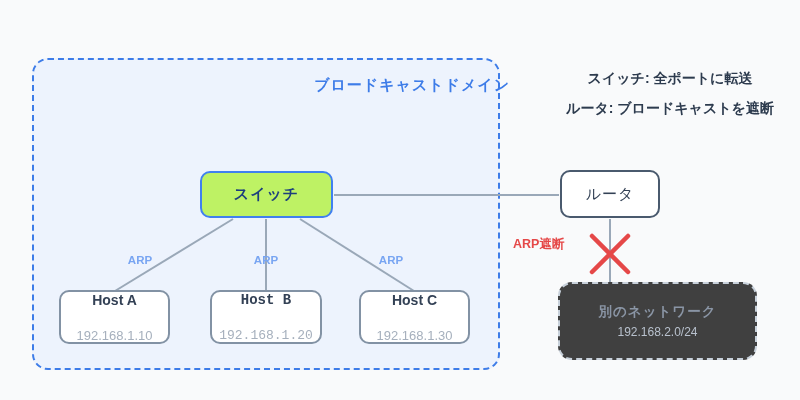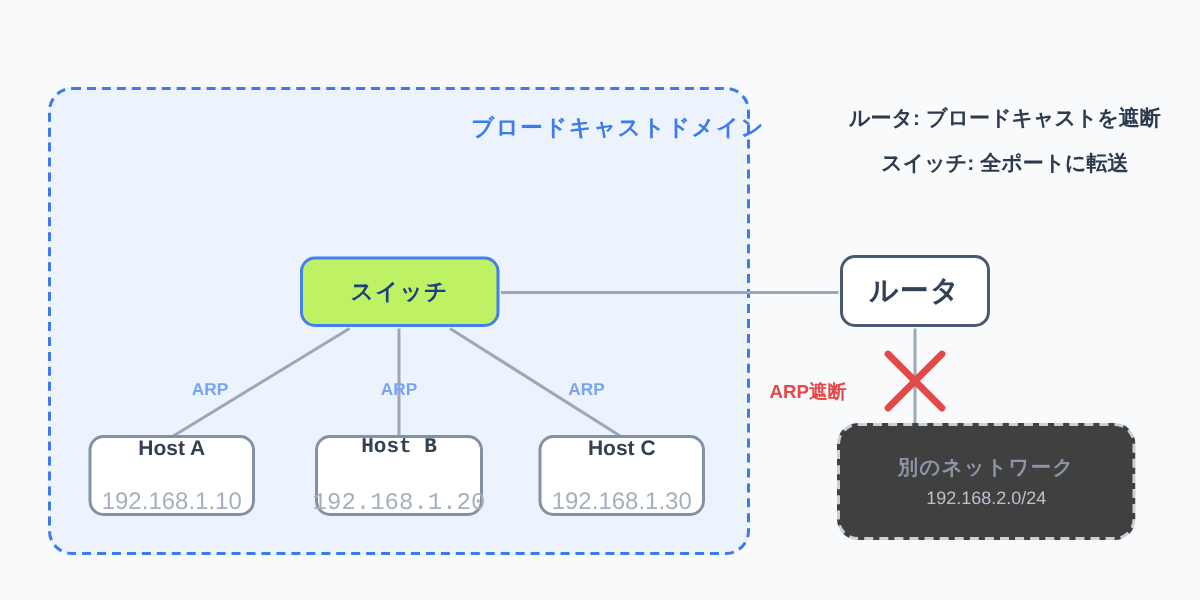--- a/index.html
+++ b/index.html
@@ -43,32 +43,32 @@
   .switch-node {
     left: 200px; top: 171px; width: 133px; height: 47px;
     background: #bef264; border: 2px solid #4080ef;
   }
   .switch-node .node-label { color: #1d3f7d; font-size: 15px; font-weight: 700; letter-spacing: 1px; }
 
   .router-node {
     left: 560px; top: 170px; width: 100px; height: 48px;
     background: #ffffff; border: 2px solid #4a5a6e;
   }
-  .router-node .node-label { color: #334155; font-size: 19px; font-weight: 700; letter-spacing: 1px; }
+  .router-node .node-label { color: #334155; font-size: 15px; font-weight: 400; letter-spacing: 1px; }
 
   .host-node {
     width: 111px; height: 54px;
     background: #ffffff; border: 2px solid #8292a4;
     gap: 20px;
   }
   .host-a { left: 59px;  top: 290px; }
   .host-b { left: 210px; top: 290px; width: 112px; font-family: Liberation Mono, monospace; }
   .host-c { left: 359px; top: 290px; }
   .host-name { color: #334155; font-size: 14px; font-weight: 700; }
-  .host-ip   { color: #a6b0bd; font-size: 16px; }
+  .host-ip   { color: #a6b0bd; font-size: 13px; }
 
   
   .other-network {
     position: absolute; left: 558px; top: 282px; width: 199px; height: 78px;
     background: #404040;
     border: 2px dashed #c8d1db;
     border-radius: 14px;
     display: flex; flex-direction: column; align-items: center; justify-content: center;
     gap: 4px; z-index: 3;
   }
@@ -80,21 +80,21 @@
     position: absolute; z-index: 3;
     transform: translate(-50%, -50%);
     color: #78a5f2; font-size: 11.5px; font-weight: 600;
   }
   .arp-a { left: 140px; top: 260px; }
   .arp-b { left: 266px; top: 260px; }
   .arp-c { left: 391px; top: 260px; }
 
   
   .blocked-label {
-    position: absolute; left: 513px; top: 253px; z-index: 3;
+    position: absolute; left: 513px; top: 236px; z-index: 3;
     color: #e54848; font-size: 12.5px; font-weight: 700;
   }
 
   
   .notes {
     position: absolute; left: 545px; top: 70px; width: 250px;
     text-align: center; z-index: 3;
   }
   .note-line { font-size: 14px; font-weight: 700; color: #2d3b4e; margin-bottom: 12px; }
   .note-conclusion { font-size: 13px; font-weight: 600; color: #e54848; }
@@ -145,17 +145,17 @@
   <span class="arp-label arp-c">ARP</span>
 
   <span class="blocked-label">ARP遮断</span>
 
   <div class="other-network">
     <span class="other-network-title">別のネットワーク</span>
     <span class="other-network-subnet">192.168.2.0/24</span>
   </div>
 
   <div class="notes">
+    <div class="note-line">スイッチ: 全ポートに転送</div>
     <div class="note-line">ルータ: ブロードキャストを遮断</div>
-    <div class="note-line">スイッチ: 全ポートに転送</div>
   </div>
 
 </div>
 
 </body></html>

